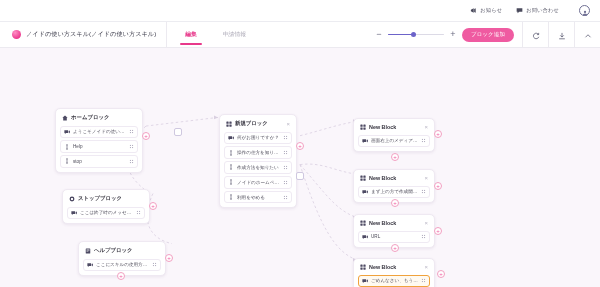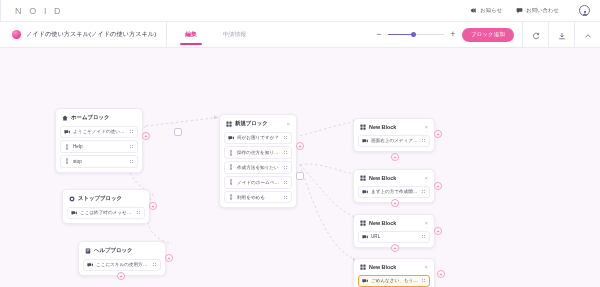--- a/index.html
+++ b/index.html
@@ -117,23 +117,20 @@
     font-size: 6px; color: #ef5ba1; line-height: 1; cursor: pointer; user-select: none;
   }
   .port.sq { border-radius: 2px; border-color: #cfc8e0; color: #8d88a6; background: #fff; }
 </style>
 </head>
 <body>
 
 <div class="app">
 
   <div class="topbar">
-    <div class="brand-wrap">
-      <div class="brand">N O I D</div>
-    </div>
     <div class="topbar-spacer"></div>
     <div class="top-actions">
 
       <div class="top-action">
         <span>
           <svg class="ti" viewBox="0 0 16 16">
               <path d="M2 6.5 L8.5 3 L8.5 13 L2 9.5 Z M9.5 4.5 L13 3 L13 13 L9.5 11.5 Z"></path>
             </svg>
         </span>
         <span class="lbl">お知らせ</span>

